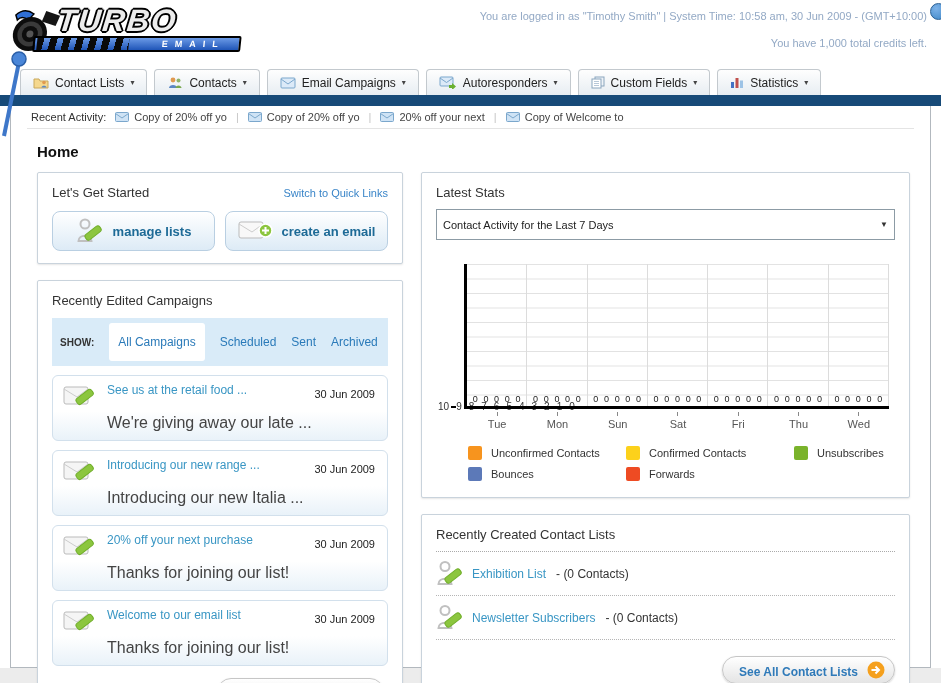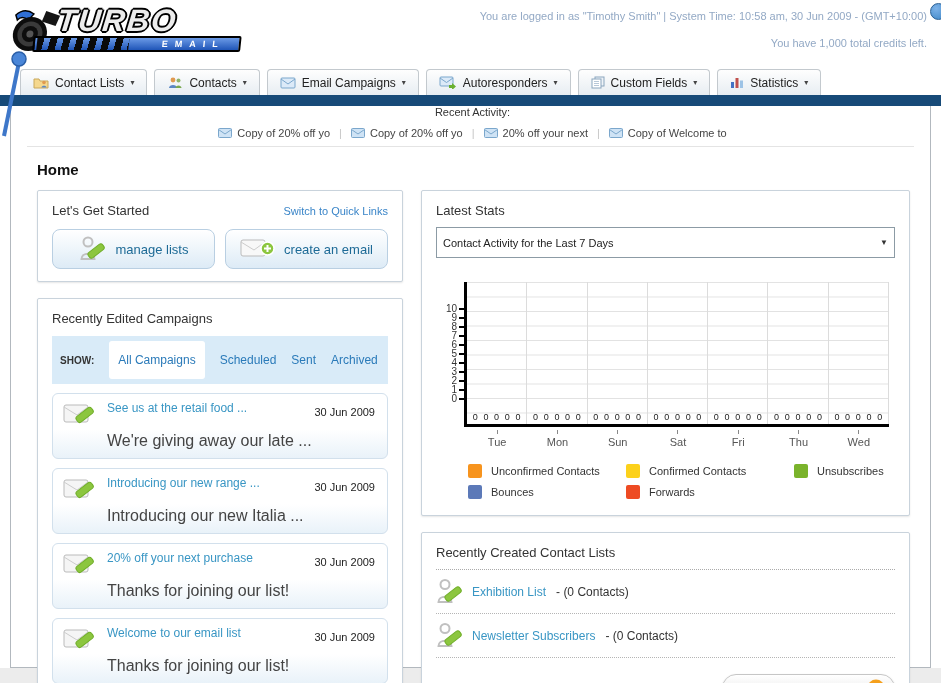--- a/index.html
+++ b/index.html
@@ -36,42 +36,42 @@
   .navtab { display:inline-flex; align-items:center; gap:6px; height:26px; padding:0 12px;
     background:linear-gradient(#fefefe,#e7edf2); border:1px solid #c3c9ce; border-bottom:none;
     border-radius:4px 4px 0 0; font-size:12px; color:#222; cursor:pointer; }
   .navicon svg { display:block; }
   .navcaret { font-size:8px; color:#444; }
   .navy-bar { height:11px; background:#174a78; }
 
   
   .panel { margin:0 10px; width:921px; height:562px; background:#fff;
     border:1px solid #b2b8be; border-top:none; }
-  .recent-activity { height:41px; margin:0 16px; display:flex; align-items:center; gap:9px;
-    border-bottom:1px solid #e4e4e4; font-size:11px; color:#333; padding-left:4px;flex-direction:column; }
+  .recent-activity { height:23px; margin:0 16px; display:flex; align-items:center; gap:9px;
+    border-bottom:1px solid #e4e4e4; font-size:11px; color:#333; padding-left:4px; }
   .ra-label { color:#333; }
   .ra-item { display:inline-flex; align-items:center; gap:5px; color:#444; cursor:pointer; }
   .ra-sep { color:#c5c5c5; }
 
   .content { padding:6px 20px 0 18px; }
   .page-title { font-size:15px; font-weight:bold; color:#111; margin:8px 0 12px 8px; }
   .cols { display:flex; gap:18px; align-items:flex-start; padding-left:8px; }
   .col-left { width:366px; }
   .col-right { flex:1; }
   .box { background:#fff; border:1px solid #c9d3dc; border-radius:2px;
     box-shadow:0 1px 2px rgba(0,0,0,.10); padding:12px 14px; }
   .box-title { font-size:13px; color:#333; }
 
   
   .gs-head { display:flex; justify-content:space-between; align-items:baseline; }
   .gs-link { font-size:11px; color:#3a85c8; cursor:pointer; }
   .gs-buttons { display:flex; gap:10px; margin-top:11px; }
   .gsbtn { flex:1; height:40px; border:1px solid #b9cfe2; border-radius:8px;
     background:linear-gradient(#ffffff,#ddebf6); display:flex; align-items:center;
-    justify-content:center; gap:9px; font-size:13px; font-weight:normal; color:#1d6a96;
+    justify-content:center; gap:9px; font-size:13px; font-weight:bold; color:#1d6a96;
     cursor:pointer; box-shadow:inset 0 1px 0 #fff; }
 
   
   .camp-box { margin-top:16px; }
   .filter-strip { background:#d9ebf8; margin-top:10px; padding:5px 8px; display:flex;
     align-items:center; gap:15px; font-size:12px; }
   .show-label { font-size:10px; font-weight:bold; color:#333; }
   .filter { color:#2a7ab9; cursor:pointer; }
   .filter.active { background:#fff; padding:12px 9px; border-radius:3px; }
   .campaign-list { margin-top:9px; }
@@ -88,21 +88,21 @@
     font-size:12px; font-weight:bold; color:#2f7ab9; cursor:pointer;
     box-shadow:0 1px 2px rgba(0,0,0,.18); }
 
   
   .dropdown { margin-top:9px; height:31px; border:1px solid #8c9ba5; background:#fff;
     display:flex; align-items:center; justify-content:space-between; padding:0 6px;
     font-size:11px; color:#222; cursor:pointer; }
   .dd-arrow { font-size:8px; color:#333; }
   .chart-area { margin:24px 6px 0 2px; }
   .chart-wrap { display:flex; }
-  .yaxis { width:26px; display:flex; flex-direction:column; justify-content:center;
+  .yaxis { width:26px; display:flex; flex-direction:row; justify-content:space-between;
     align-items:flex-end; height:151px; margin-top:-4px; }
   .ytick { display:flex; align-items:center; gap:2px; font-size:10px; color:#333; height:9px; }
   .ydash { width:5px; height:2px; background:#000; }
   .plot { flex:1; height:145px; position:relative; border-left:3px solid #000;
     border-bottom:3px solid #000;
     background-image:linear-gradient(#e2e2e2 1px,transparent 1px);
     background-size:100% 14.5px; display:flex; }
   .cgroup { flex:1; border-right:1px solid #dcdcdc; position:relative; }
   .zeros { position:absolute; bottom:2px; left:0; right:0; display:flex;
     justify-content:space-evenly; font-size:9px; color:#222; }

